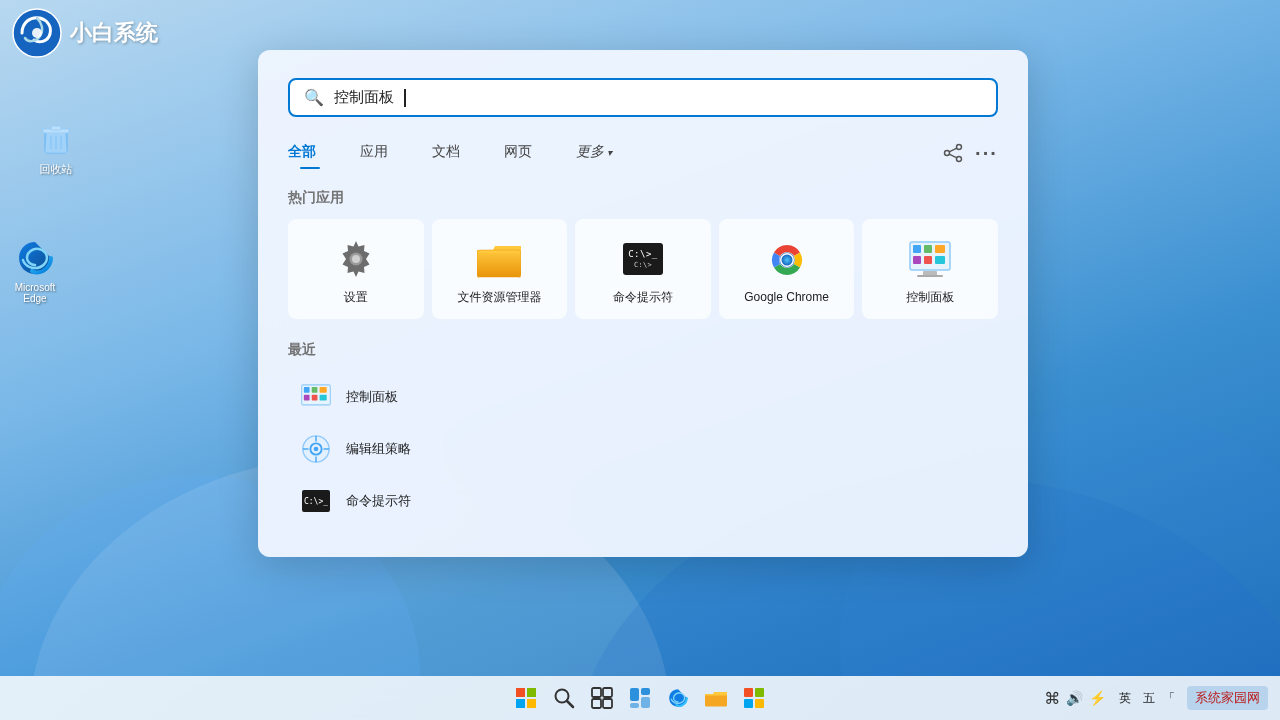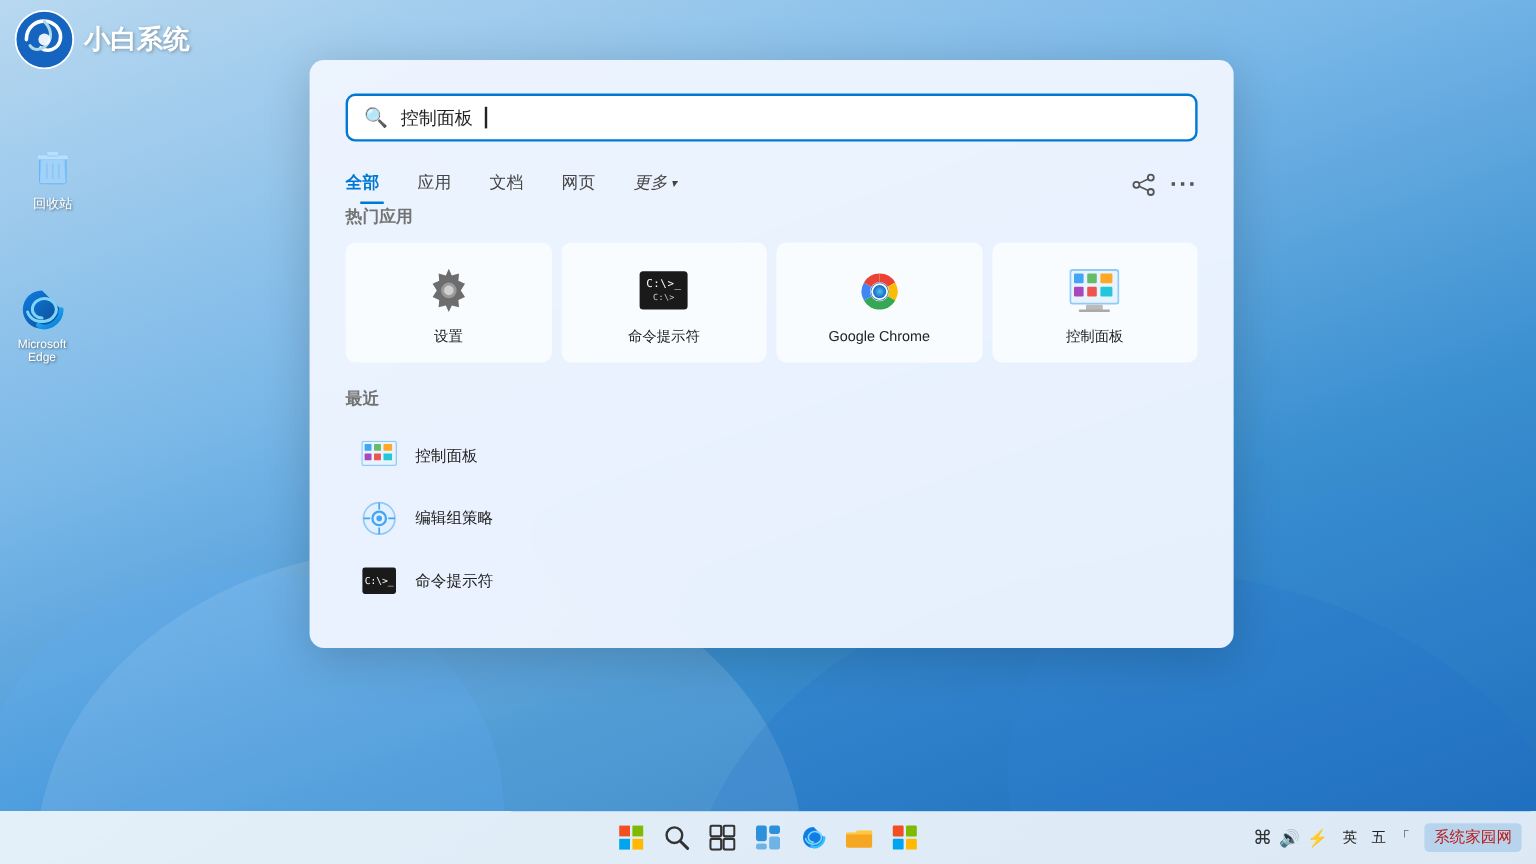--- a/index.html
+++ b/index.html
@@ -141,22 +141,22 @@
       background: #222;
       display: inline-block;
       animation: blink 1s infinite;
     }
     @keyframes blink { 0%,100%{opacity:1} 50%{opacity:0} }
 
     
     .tabs-row {
       display: flex;
       align-items: center;
-      gap: 0;
-      margin-bottom: 2px;
+      gap: 12px;
+      margin-bottom: 20px;
       border-bottom: none;
     }
     .tab-item {
       font-size: 14px;
       color: #444;
       padding: 6px 16px 8px;
       cursor: pointer;
       position: relative;
       display: flex;
       align-items: center;
@@ -307,21 +307,21 @@
 <div class="logo-bar">
   <svg class="logo-icon" viewBox="0 0 50 50" xmlns="http://www.w3.org/2000/svg">
     <circle cx="25" cy="25" r="24" fill="#1565c0" stroke="white" stroke-width="1.5"></circle>
     <path d="M10 25 C10 15 18 8 28 10 C35 12 40 18 38 26 C36 33 28 36 22 32" stroke="white" stroke-width="3" fill="none" stroke-linecap="round"></path>
     <path d="M25 10 C30 15 32 22 28 28 C24 34 16 35 13 30" stroke="lightblue" stroke-width="2.5" fill="none" stroke-linecap="round"></path>
     <circle cx="25" cy="25" r="5" fill="white" opacity="0.9"></circle>
   </svg>
   <span class="logo-text">小白系统</span>
 </div>
 
-<div class="desktop-icon" style="top:118px;left:9px;">
+<div class="desktop-icon" style="top:118px;left:21px;">
   <div class="icon-img">
     <svg width="38" height="38" viewBox="0 0 38 38" xmlns="http://www.w3.org/2000/svg">
       <rect x="8" y="12" width="22" height="22" rx="2" fill="#90caf9" stroke="#64b5f6" stroke-width="1"></rect>
       <rect x="6" y="10" width="26" height="4" rx="1" fill="#bbdefb" stroke="#90caf9" stroke-width="0.8"></rect>
       <rect x="14" y="7" width="10" height="4" rx="1" fill="#bbdefb" stroke="#90caf9" stroke-width="0.8"></rect>
       <line x1="14" y1="17" x2="14" y2="30" stroke="#64b5f6" stroke-width="1.5"></line>
       <line x1="19" y1="17" x2="19" y2="30" stroke="#64b5f6" stroke-width="1.5"></line>
       <line x1="24" y1="17" x2="24" y2="30" stroke="#64b5f6" stroke-width="1.5"></line>
       <path d="M8 34 L10 14 H28 L30 34 Z" fill="#b3d9f7" opacity="0.5"></path>
     </svg>
@@ -389,20 +389,37 @@
         <svg width="42" height="42" viewBox="0 0 42 42" xmlns="http://www.w3.org/2000/svg">
           <circle cx="21" cy="21" r="6" fill="#5a5a5a"></circle>
           <path d="M21 3 L23.5 8.5 L29.5 7 L29 13 L34.5 15.5 L31 21 L34.5 26.5 L29 29 L29.5 35 L23.5 33.5 L21 39 L18.5 33.5 L12.5 35 L13 29 L7.5 26.5 L11 21 L7.5 15.5 L13 13 L12.5 7 L18.5 8.5 Z" fill="#6d6d6d" stroke="none"></path>
           <circle cx="21" cy="21" r="6.5" fill="#9a9a9a"></circle>
           <circle cx="21" cy="21" r="4" fill="#d0d0d0"></circle>
         </svg>
       </div>
       <span class="app-card-label">设置</span>
     </div>
 
+    <div class="app-card">
+      <div class="app-card-icon">
+        <svg width="44" height="38" viewBox="0 0 44 38" xmlns="http://www.w3.org/2000/svg">
+          <rect x="0" y="10" width="44" height="27" rx="3" fill="#f5a623"></rect>
+          <rect x="0" y="10" width="44" height="27" rx="3" fill="url(#folderGrad)"></rect>
+          <path d="M0 13 L0 10 L16 10 L18 6 L44 6 L44 13 Z" fill="#ffc83d"></path>
+          <rect x="0" y="10" width="44" height="28" rx="3" fill="none" stroke="#e8940a" stroke-width="0.5"></rect>
+          <defs>
+            <linearGradient id="folderGrad" x1="0" y1="0" x2="0" y2="1">
+              <stop offset="0%" stop-color="#ffc83d"></stop>
+              <stop offset="100%" stop-color="#e8940a"></stop>
+            </linearGradient>
+          </defs>
+        </svg>
+      </div>
+      <span class="app-card-label">文件资源管理器</span>
+    </div>
 
     <div class="app-card">
       <div class="app-card-icon">
         <div class="cmd-box">
           <span style="font-size:9px;letter-spacing:0.5px;">C:\&gt;_</span>
           <span style="font-size:7px;color:#ccc;letter-spacing:0.3px;">C:\&gt;</span>
         </div>
       </div>
       <span class="app-card-label">命令提示符</span>
     </div>

